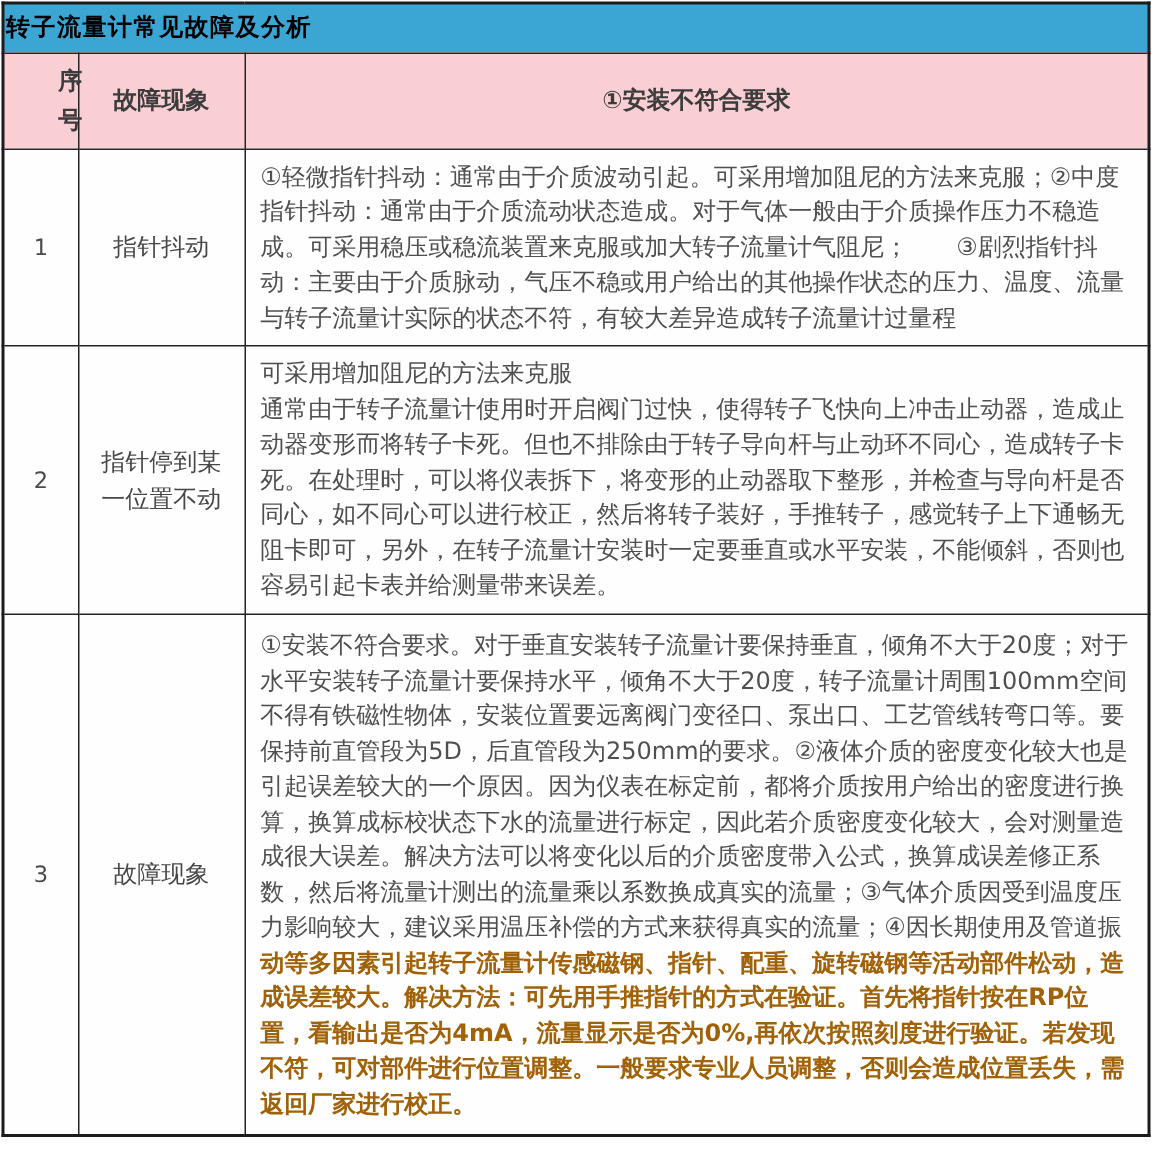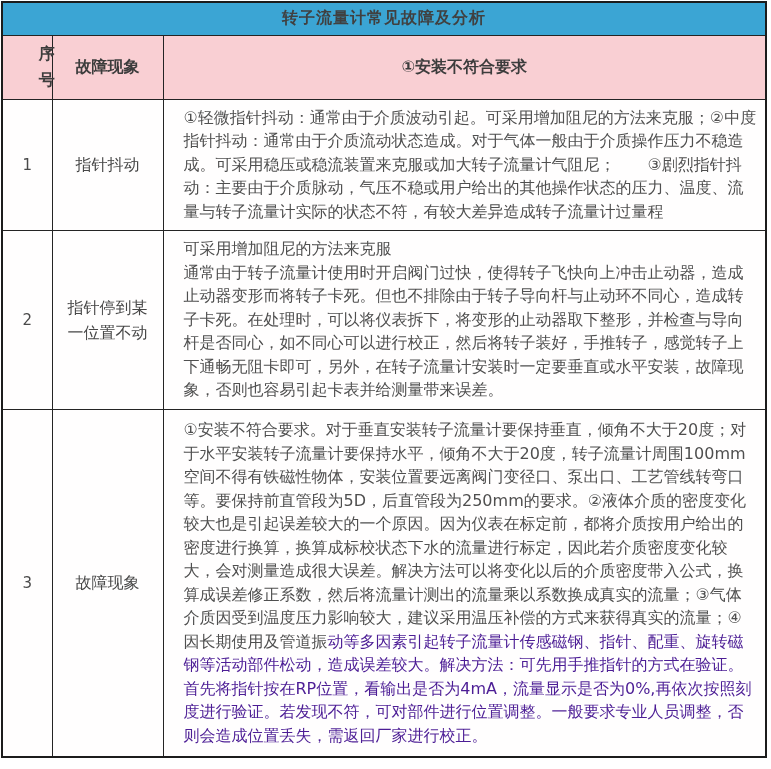--- a/index.html
+++ b/index.html
@@ -28,24 +28,23 @@
     box-sizing: border-box;
     vertical-align: middle;
   }
   col.c-no  { width: 50px; }
   col.c-ph  { width: 111px; }
   col.c-dt  { width: auto; }
 
   .title-cell {
     height: 33px;
     background: #3BA5D4;
-    color: #404040;
+    color: #000000;
     font-size: 16px;
     font-weight: bold;
-    text-align: center;
     letter-spacing: 1px;
   }
   tr.head-row th {
     height: 64px;
     background: #F9CFD3;
     color: #3c3c3c;
     font-size: 16px;
     font-weight: bold;
     text-align: center;
   }
@@ -68,28 +67,28 @@
     font-size: 16px;
     background: #fffefe;
     padding: 13px 8px;
     line-height: 25px;
   }
   td.cell-dt {
     background: #fffefe;
     color: #4f4f4f;
     font-size: 16px;
     line-height: 23.5px;
-    padding: 5px 8px 5px 20px;
+    padding: 5px 8px 5px 10px;
     vertical-align: top;
     text-align: left;
   }
   td.cell-dt p { margin: 0; }
   td.cell-dt strong {
-    color: #4c1d95;
-    font-weight: normal;
+    color: #a16207;
+    font-weight: bold;
   }
   tr.r1 { height: 131px; }
   tr.r2 { height: 179px; }
   tr.r3 { height: 348px; }
 </style>
 </head>
 <body>
 
 <div class="doc">
   <table class="fault-table">
@@ -116,21 +115,21 @@
         <td class="cell-dt">
           <p>①轻微指针抖动：通常由于介质波动引起。可采用增加阻尼的方法来克服；②中度指针抖动：通常由于介质流动状态造成。对于气体一般由于介质操作压力不稳造成。可采用稳压或稳流装置来克服或加大转子流量计气阻尼；　　③剧烈指针抖动：主要由于介质脉动，气压不稳或用户给出的其他操作状态的压力、温度、流量与转子流量计实际的状态不符，有较大差异造成转子流量计过量程</p>
         </td>
       </tr>
 
       <tr class="r2">
         <td class="cell-no">2</td>
         <td class="cell-ph">指针停到某一位置不动</td>
         <td class="cell-dt">
           <p>可采用增加阻尼的方法来克服</p>
-          <p>通常由于转子流量计使用时开启阀门过快，使得转子飞快向上冲击止动器，造成止动器变形而将转子卡死。但也不排除由于转子导向杆与止动环不同心，造成转子卡死。在处理时，可以将仪表拆下，将变形的止动器取下整形，并检查与导向杆是否同心，如不同心可以进行校正，然后将转子装好，手推转子，感觉转子上下通畅无阻卡即可，另外，在转子流量计安装时一定要垂直或水平安装，故障现象，否则也容易引起卡表并给测量带来误差。</p>
+          <p>通常由于转子流量计使用时开启阀门过快，使得转子飞快向上冲击止动器，造成止动器变形而将转子卡死。但也不排除由于转子导向杆与止动环不同心，造成转子卡死。在处理时，可以将仪表拆下，将变形的止动器取下整形，并检查与导向杆是否同心，如不同心可以进行校正，然后将转子装好，手推转子，感觉转子上下通畅无阻卡即可，另外，在转子流量计安装时一定要垂直或水平安装，不能倾斜，否则也容易引起卡表并给测量带来误差。</p>
         </td>
       </tr>
 
       <tr class="r3">
         <td class="cell-no">3</td>
         <td class="cell-ph">故障现象</td>
         <td class="cell-dt">
           <p><span>①安装不符合要求。对于垂直安装转子流量计要保持垂直，倾角不大于20度；对于水平安装转子流量计要保持水平，倾角不大于20度，转子流量计周围100mm空间不得有铁磁性物体，安装位置要远离阀门变径口、泵出口、工艺管线转弯口等。要保持前直管段为5D，后直管段为250mm的要求。②液体介质的密度变化较大也是引起误差较大的一个原因。因为仪表在标定前，都将介质按用户给出的密度进行换算，换算成标校状态下水的流量进行标定，因此若介质密度变化较大，会对测量造成很大误差。解决方法可以将变化以后的介质密度带入公式，换算成误差修正系数，然后将流量计测出的流量乘以系数换成真实的流量；③气体介质因受到温度压力影响较大，建议采用温压补偿的方式来获得真实的流量；④因长期使用及管道振</span><strong>动等多因素引起转子流量计传感磁钢、指针、配重、旋转磁钢等活动部件松动，造成误差较大。解决方法：可先用手推指针的方式在验证。首先将指针按在RP位置，看输出是否为4mA，流量显示是否为0%,再依次按照刻度进行验证。若发现不符，可对部件进行位置调整。一般要求专业人员调整，否则会造成位置丢失，需返回厂家进行校正。</strong></p>
         </td>
       </tr>

